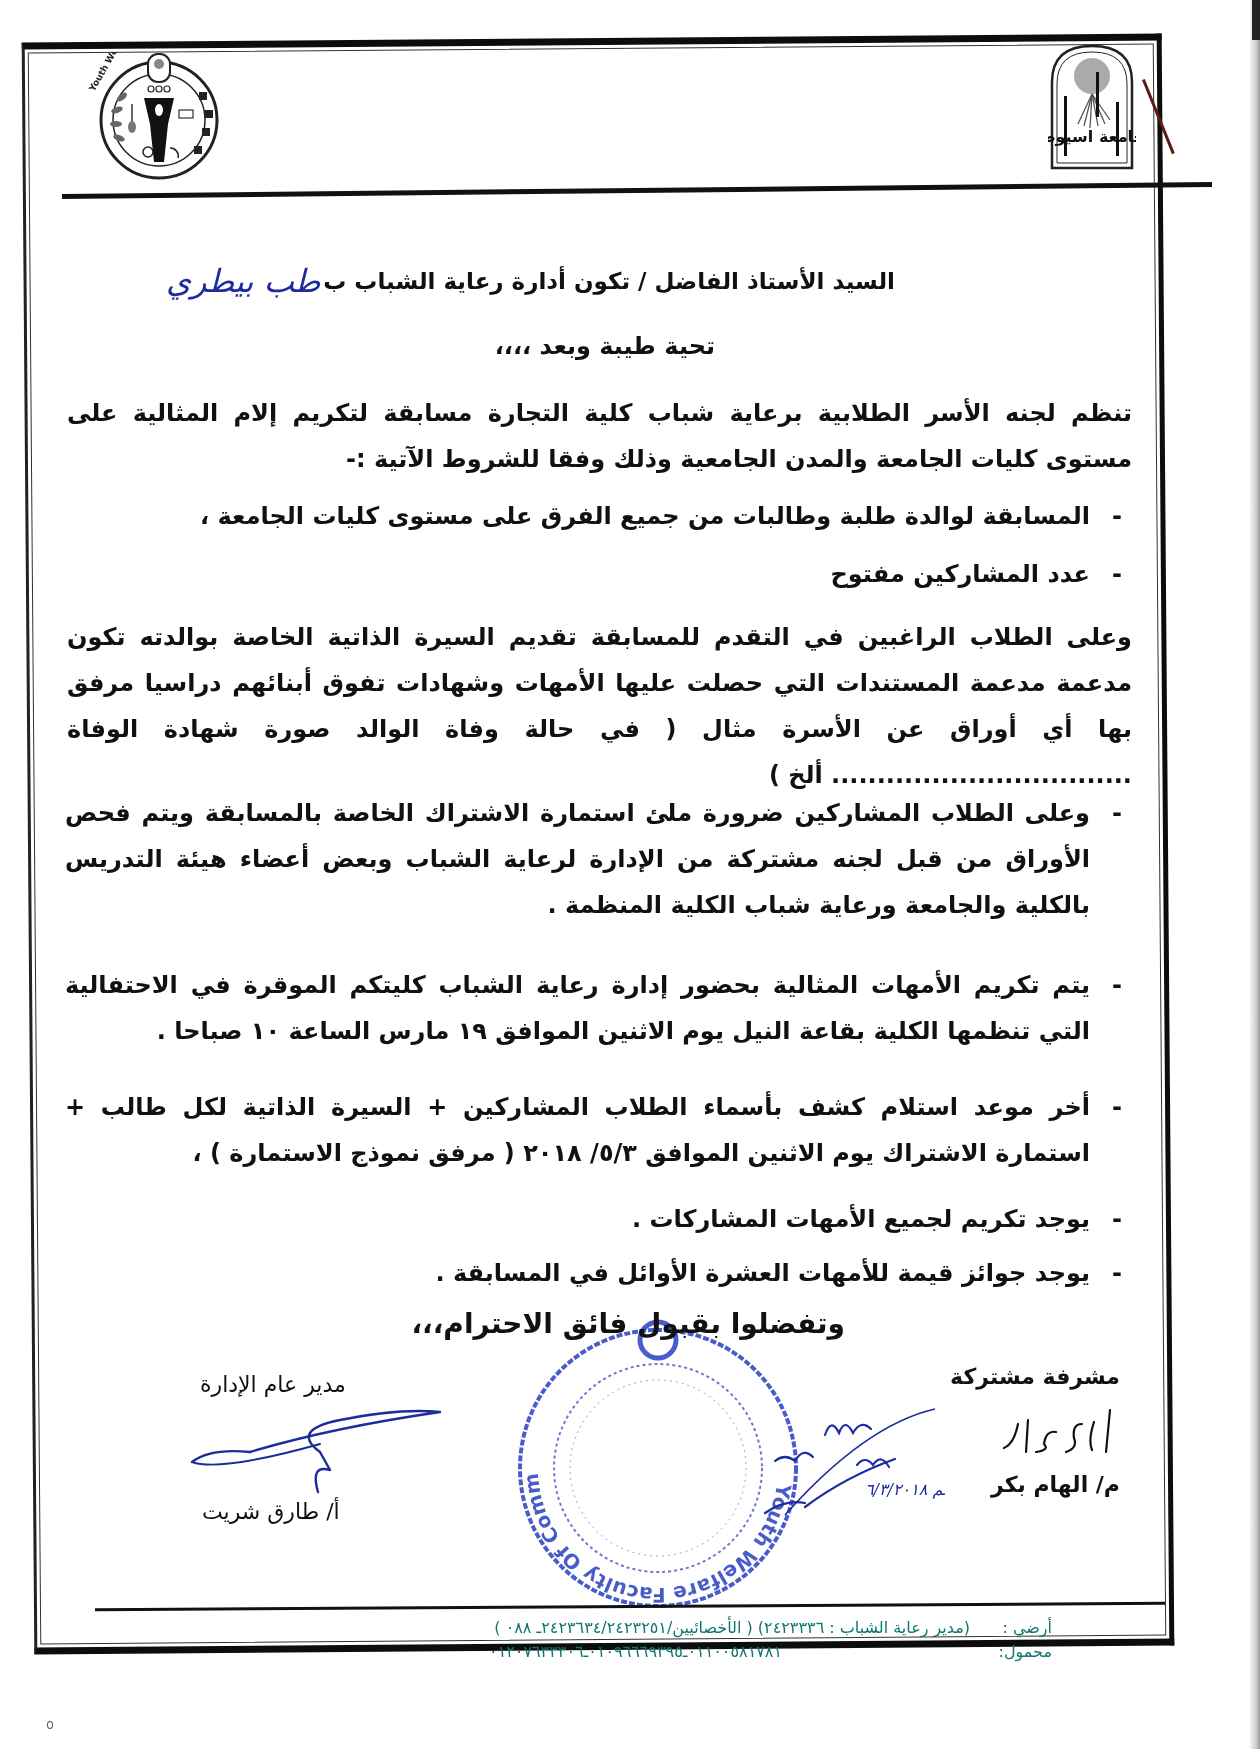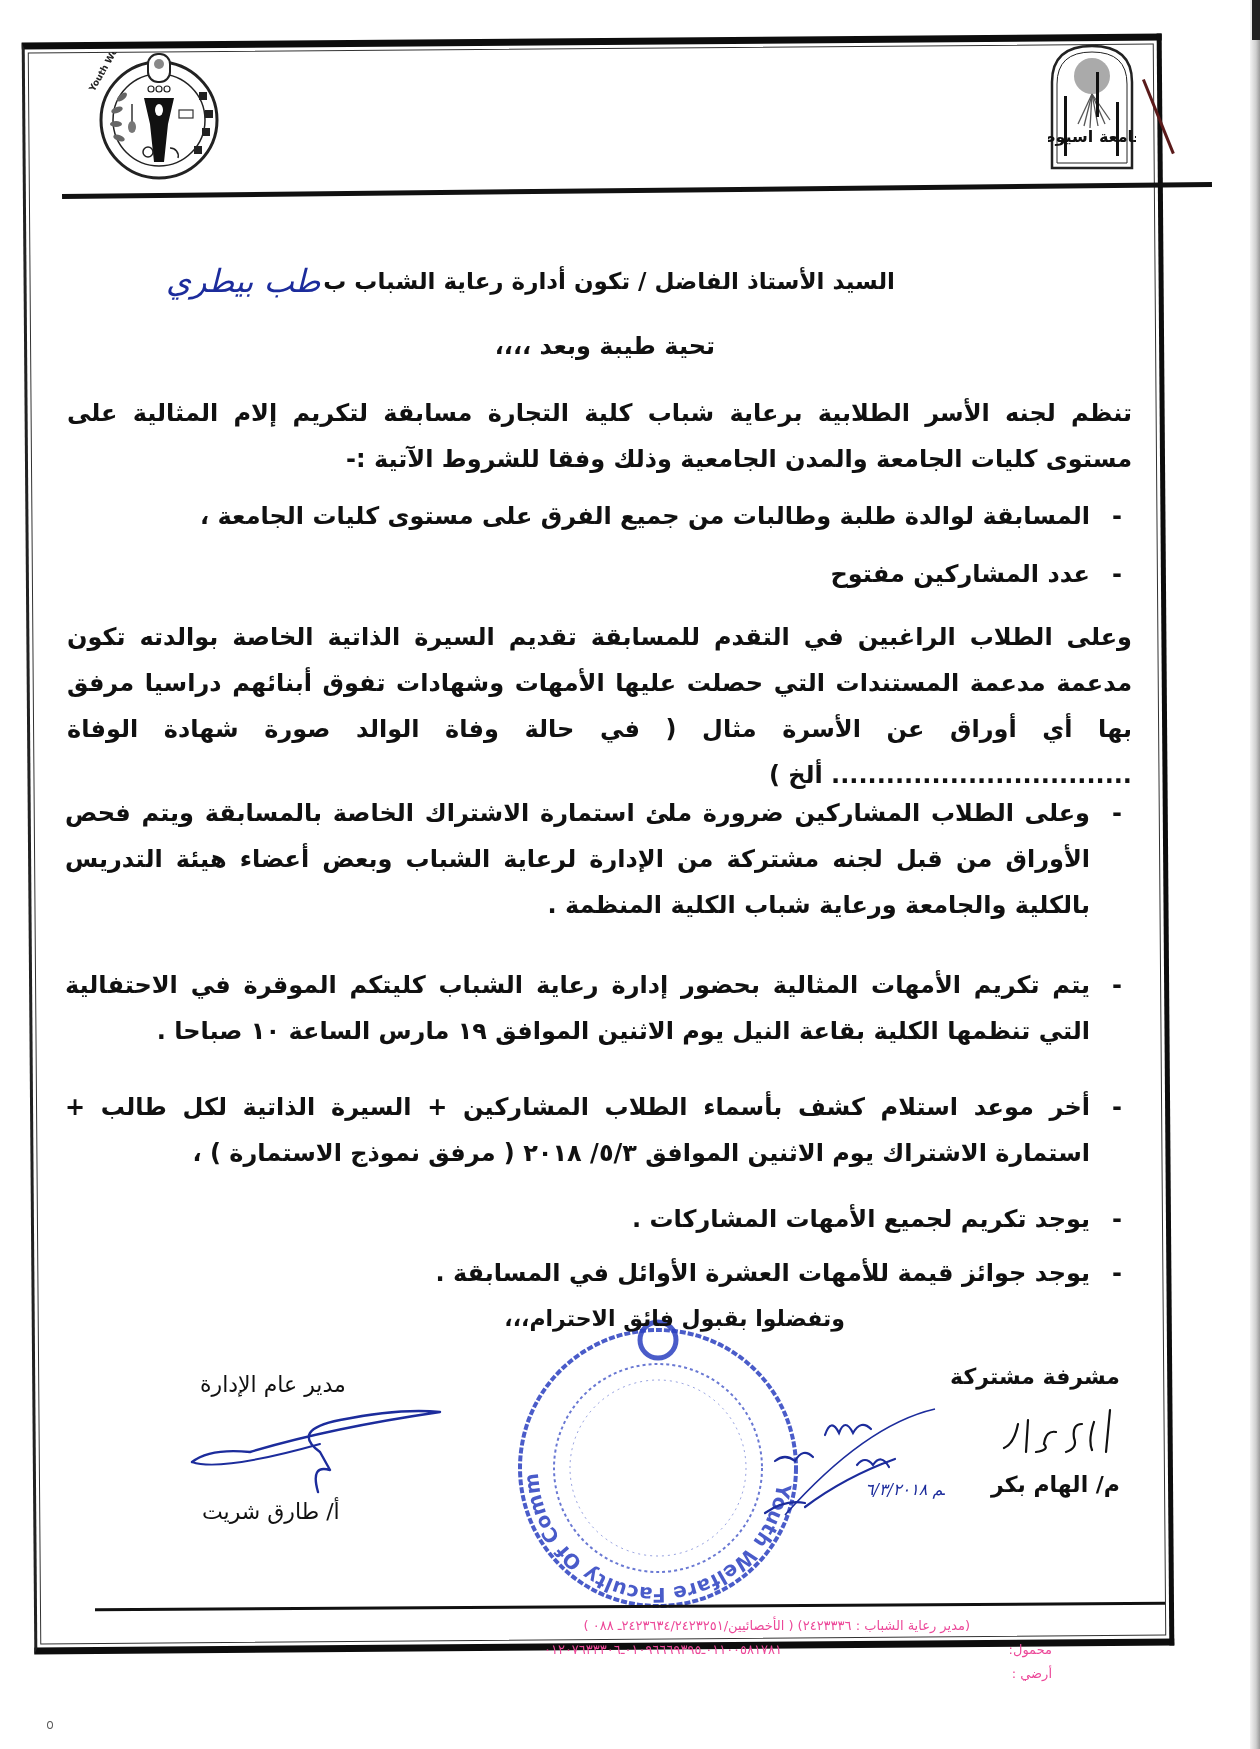--- a/index.html
+++ b/index.html
@@ -157,21 +157,21 @@
       right: -32px;
       top: 0;
       font-weight: bold;
     }
     .bullet .btext {
       display: block;
     }
     .closing {
       right: 415px;
       top: 1304px;
-      font-size: 22px;
+      font-size: 28px;
       text-align: right;
     }
 
     
     .sig-right-title {
       right: 140px;
       top: 1362px;
       font-size: 22px;
     }
     .sig-right-name {
@@ -202,27 +202,27 @@
       left: 508px;
       top: 1318px;
       width: 300px;
       height: 300px;
     }
 
     
     .footer-text {
       position: absolute;
       direction: rtl;
-      font-size: 13px;
+      font-size: 16px;
       font-weight: normal;
       white-space: nowrap;
-      color: #ec4899;
+      color: #0f766e;
       letter-spacing: 0.5px;
     }
-    .footer-landline-label { right: 208px; top: 1618px; margin-top: 48px; }
+    .footer-landline-label { right: 208px; top: 1618px; }
     .footer-landline-value { right: 290px; top: 1618px; }
     .footer-mobile-label { right: 208px; top: 1642px; }
     .footer-mobile-value { right: 478px; top: 1642px; margin-left: 21px; }
     .stray-mark {
       position: absolute;
       left: 47px;
       top: 1721px;
       width: 4px;
       height: 6px;
       border-radius: 50%;

